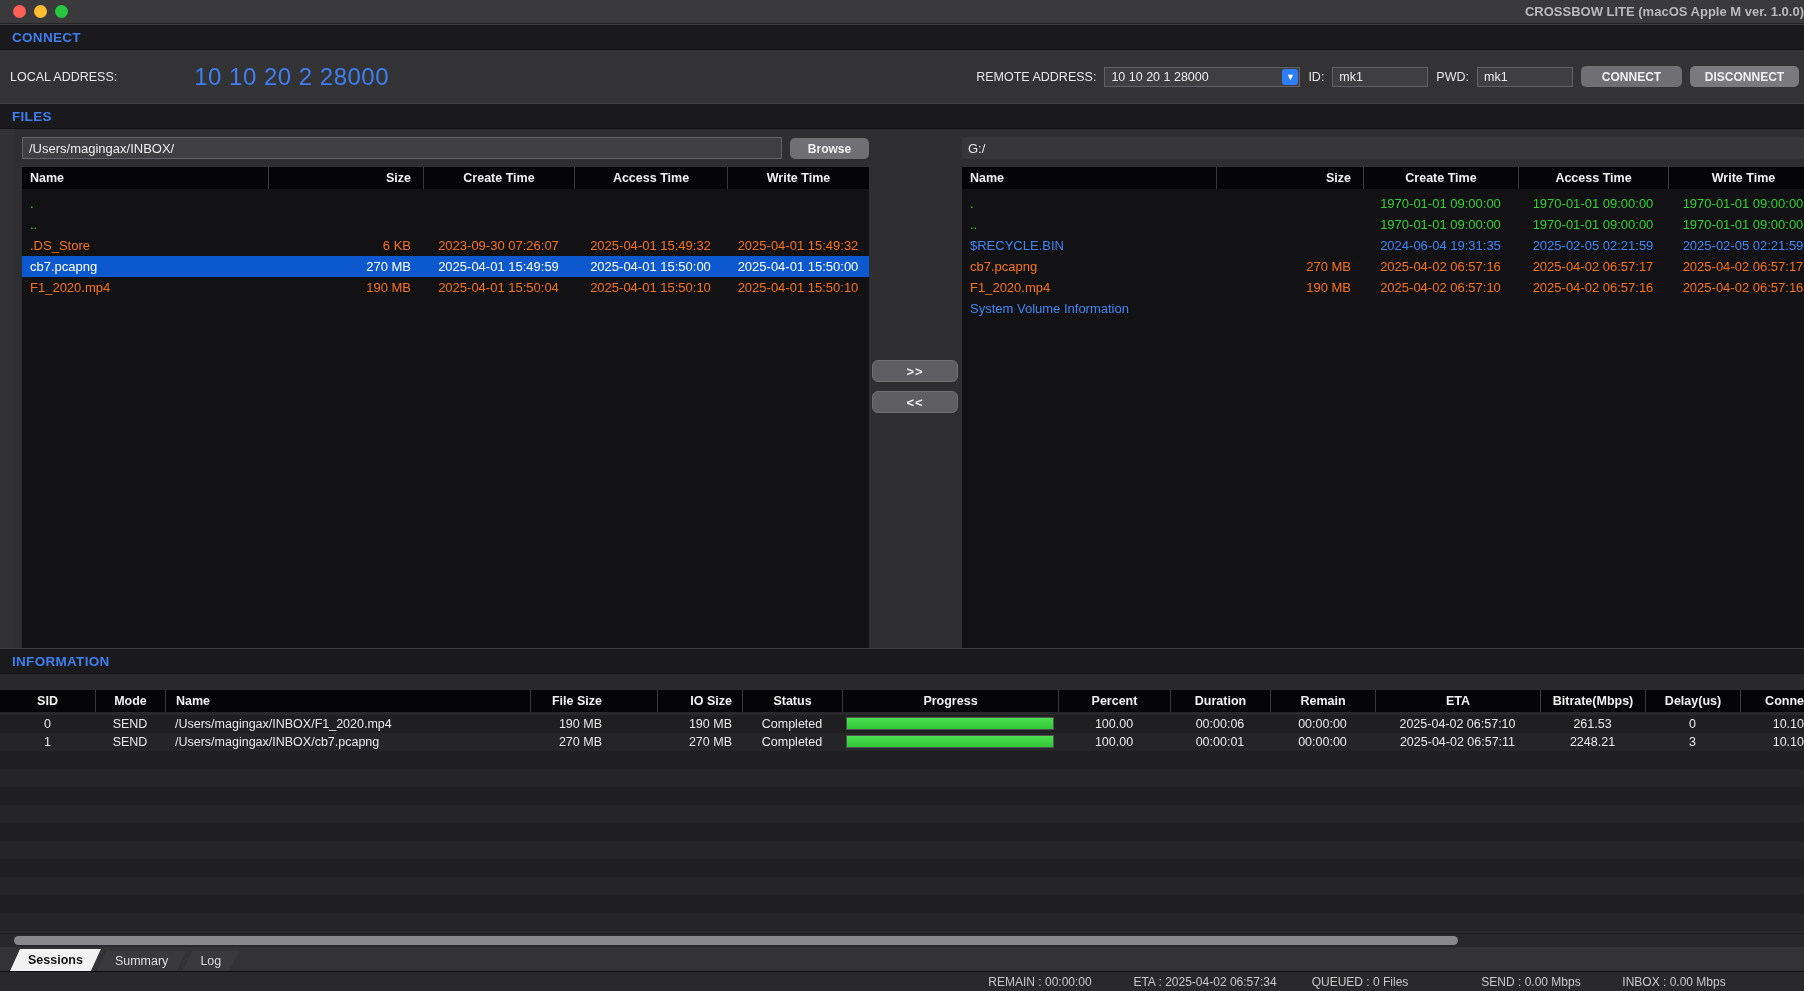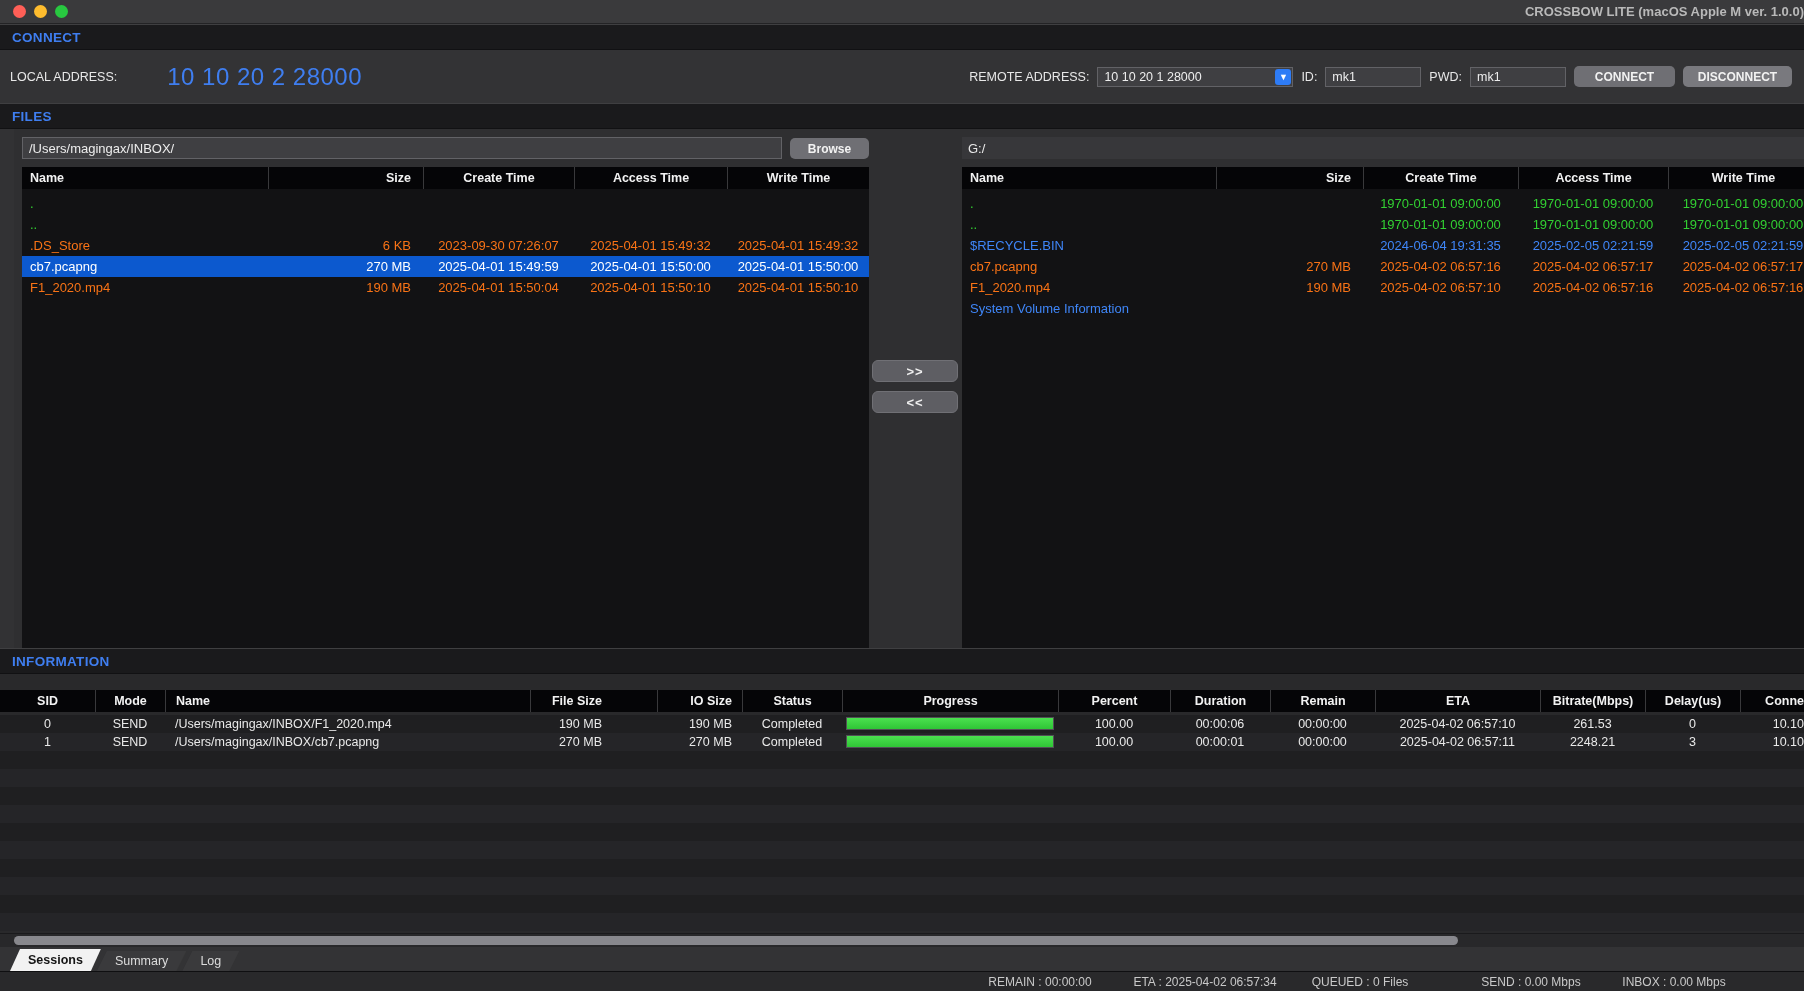--- a/index.html
+++ b/index.html
@@ -16,24 +16,24 @@
   .win-title { position:absolute; left:0; right:0; text-align:right; font-size:13px;
                font-weight:bold; color:#b9b9b9; }
 
   
   .band { height:26px; background:#1a1a1c; border-top:1px solid #3f3f41; border-bottom:1px solid #111113;
           display:flex; align-items:center; padding-left:12px; }
   .band-label { color:#3f7ef0; font-weight:bold; font-size:13.5px; letter-spacing:.3px; }
 
   
   .connect-body { height:53px; background:#333335; display:flex; align-items:center;
-                  justify-content:space-between; padding:0 12px 0 10px; }
+                  justify-content:space-between; padding:0 5px 0 10px; }
   .local { display:flex; align-items:center; }
   .local-label { font-size:12.5px; color:#e8e8e8; }
-  .local-value { font-size:24px; color:#3f7ef0; margin-left:50px; letter-spacing:.5px; }
+  .local-value { font-size:24px; color:#3f7ef0; margin-left:77px; letter-spacing:.5px; }
   .remote { display:flex; align-items:center; gap:8px; }
   .rlabel { font-size:12.5px; color:#e8e8e8; white-space:nowrap; }
   .fld { height:20px; background:#3f3f42; border:1px solid #626266; color:#ededed;
          font-size:12.5px; padding:0 6px; font-family:"Liberation Sans",sans-serif; }
   .combo-wrap { position:relative; width:196px; }
   .combo-wrap input { width:100%; }
   .combo-btn { position:absolute; right:2px; top:2px; width:16px; height:16px; background:#2e7cf6;
                border-radius:3px; color:#fff; font-size:9px; display:flex; align-items:center;
                justify-content:center; cursor:pointer; }
   .inp-small { width:96px; }

